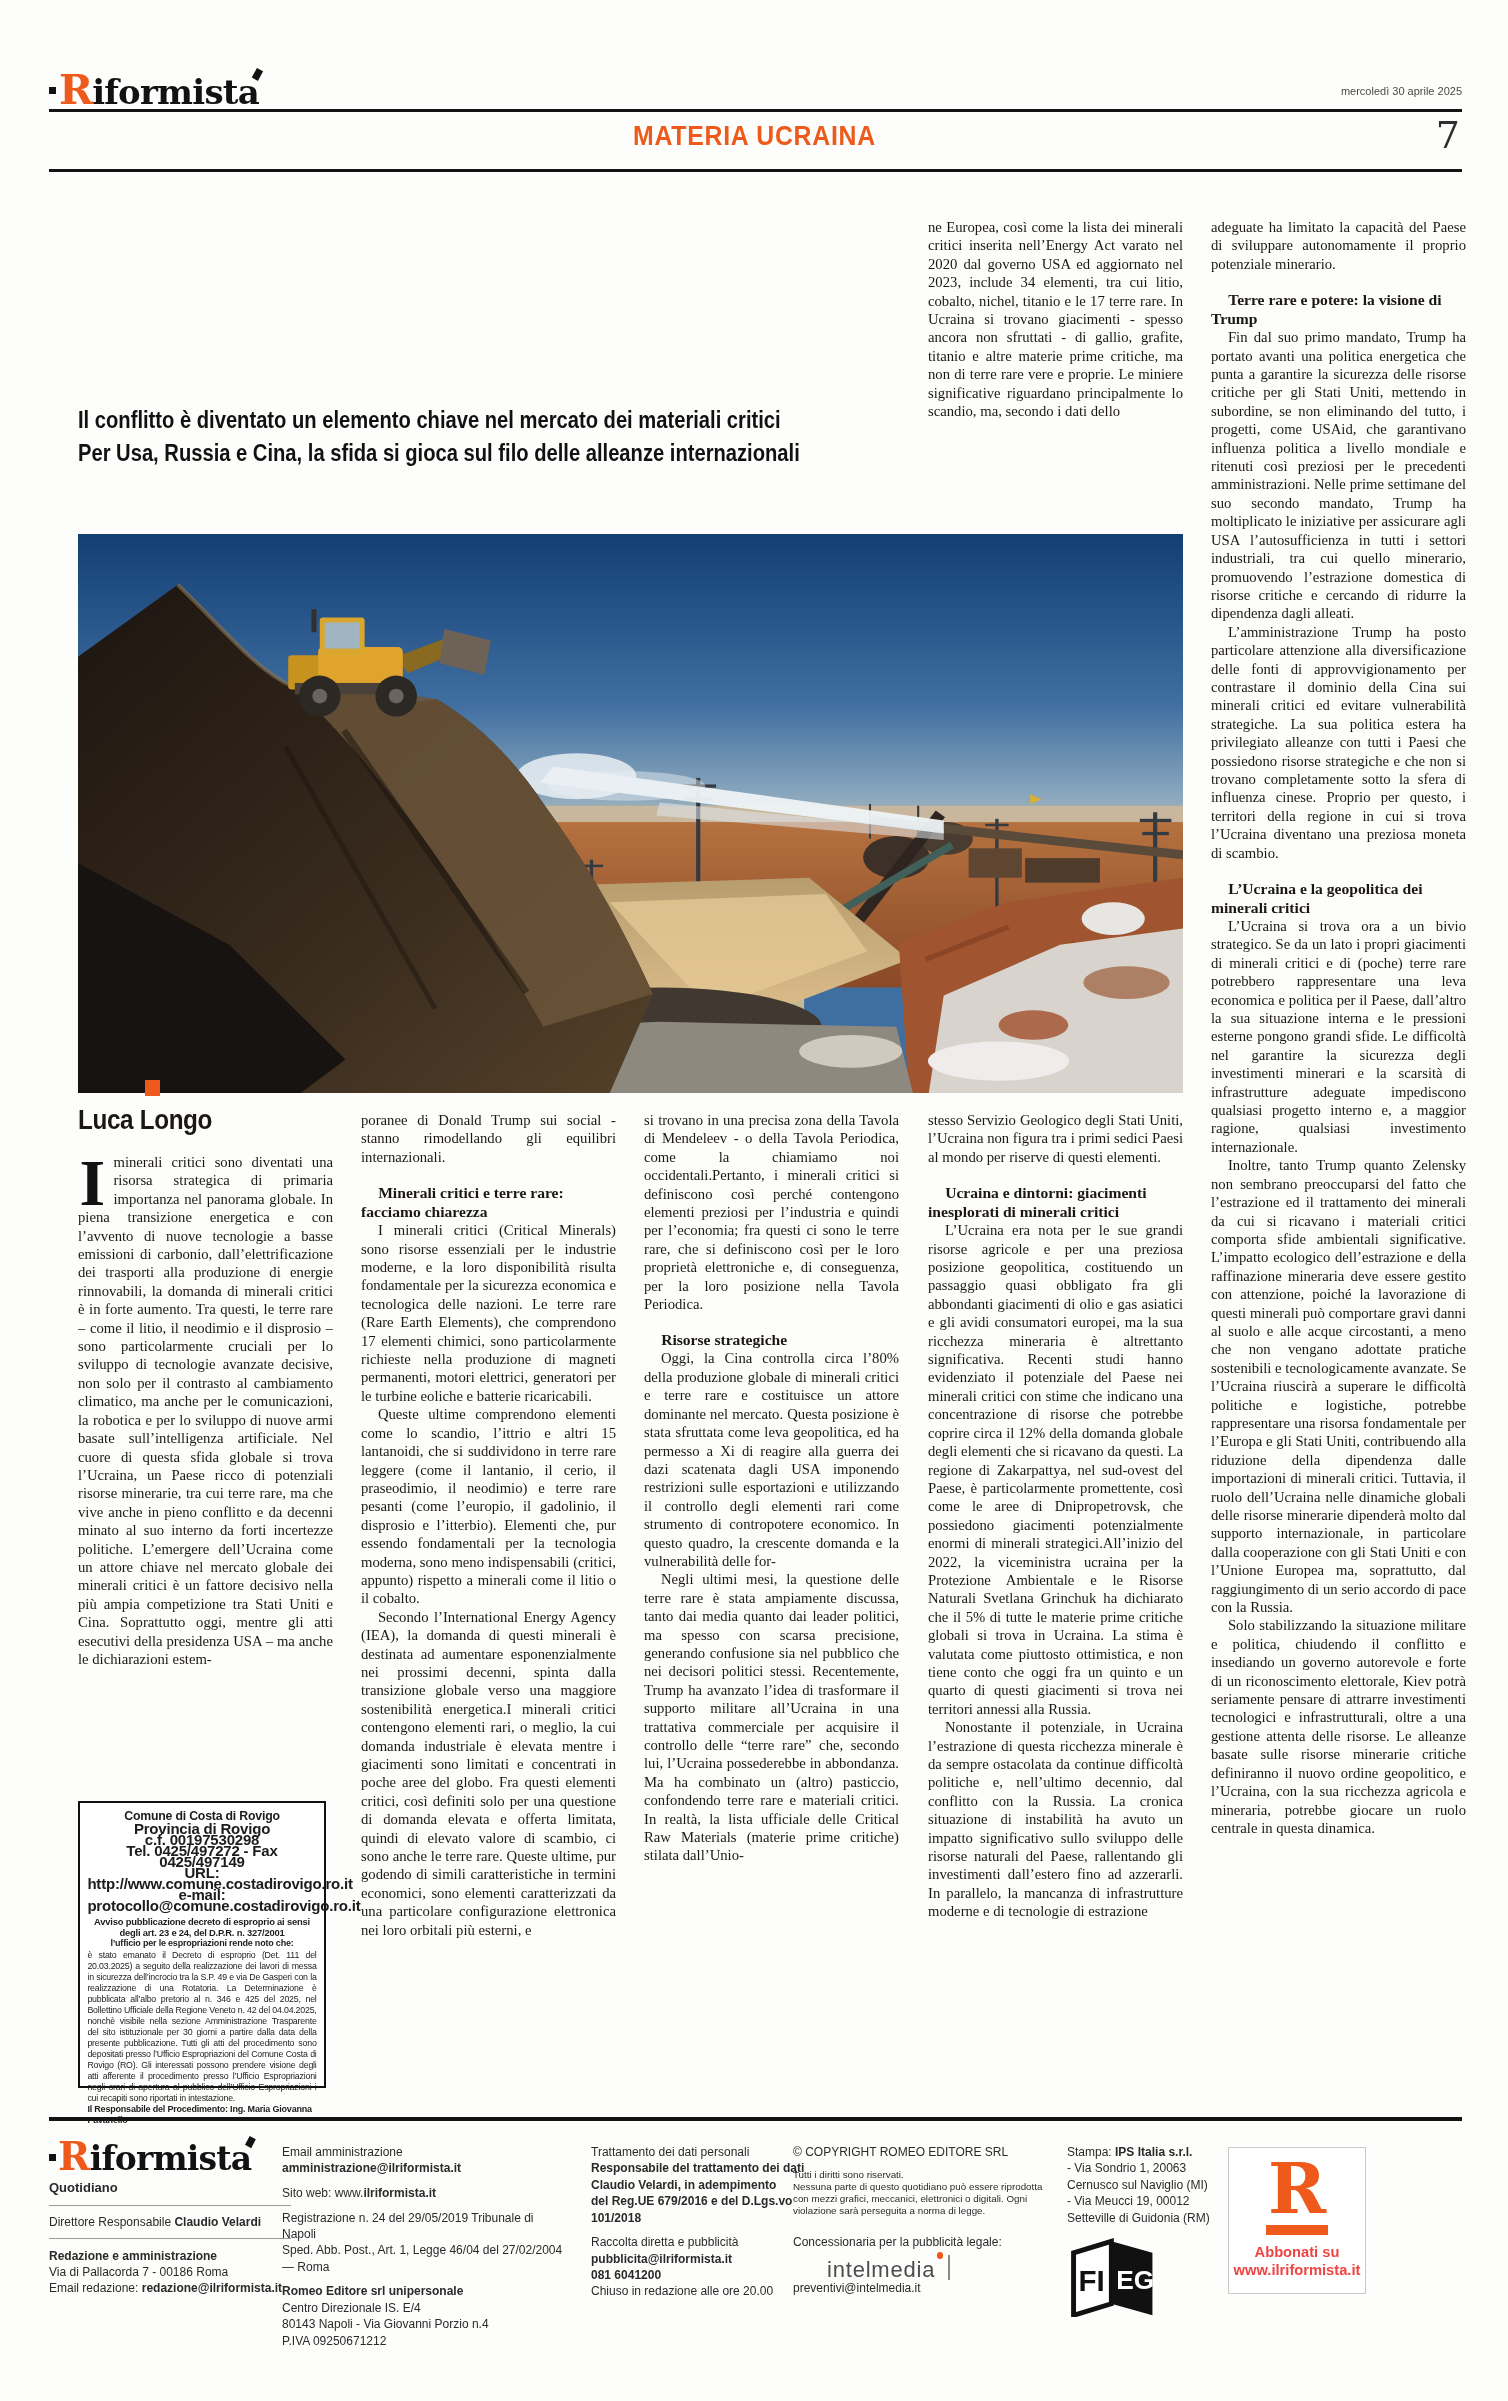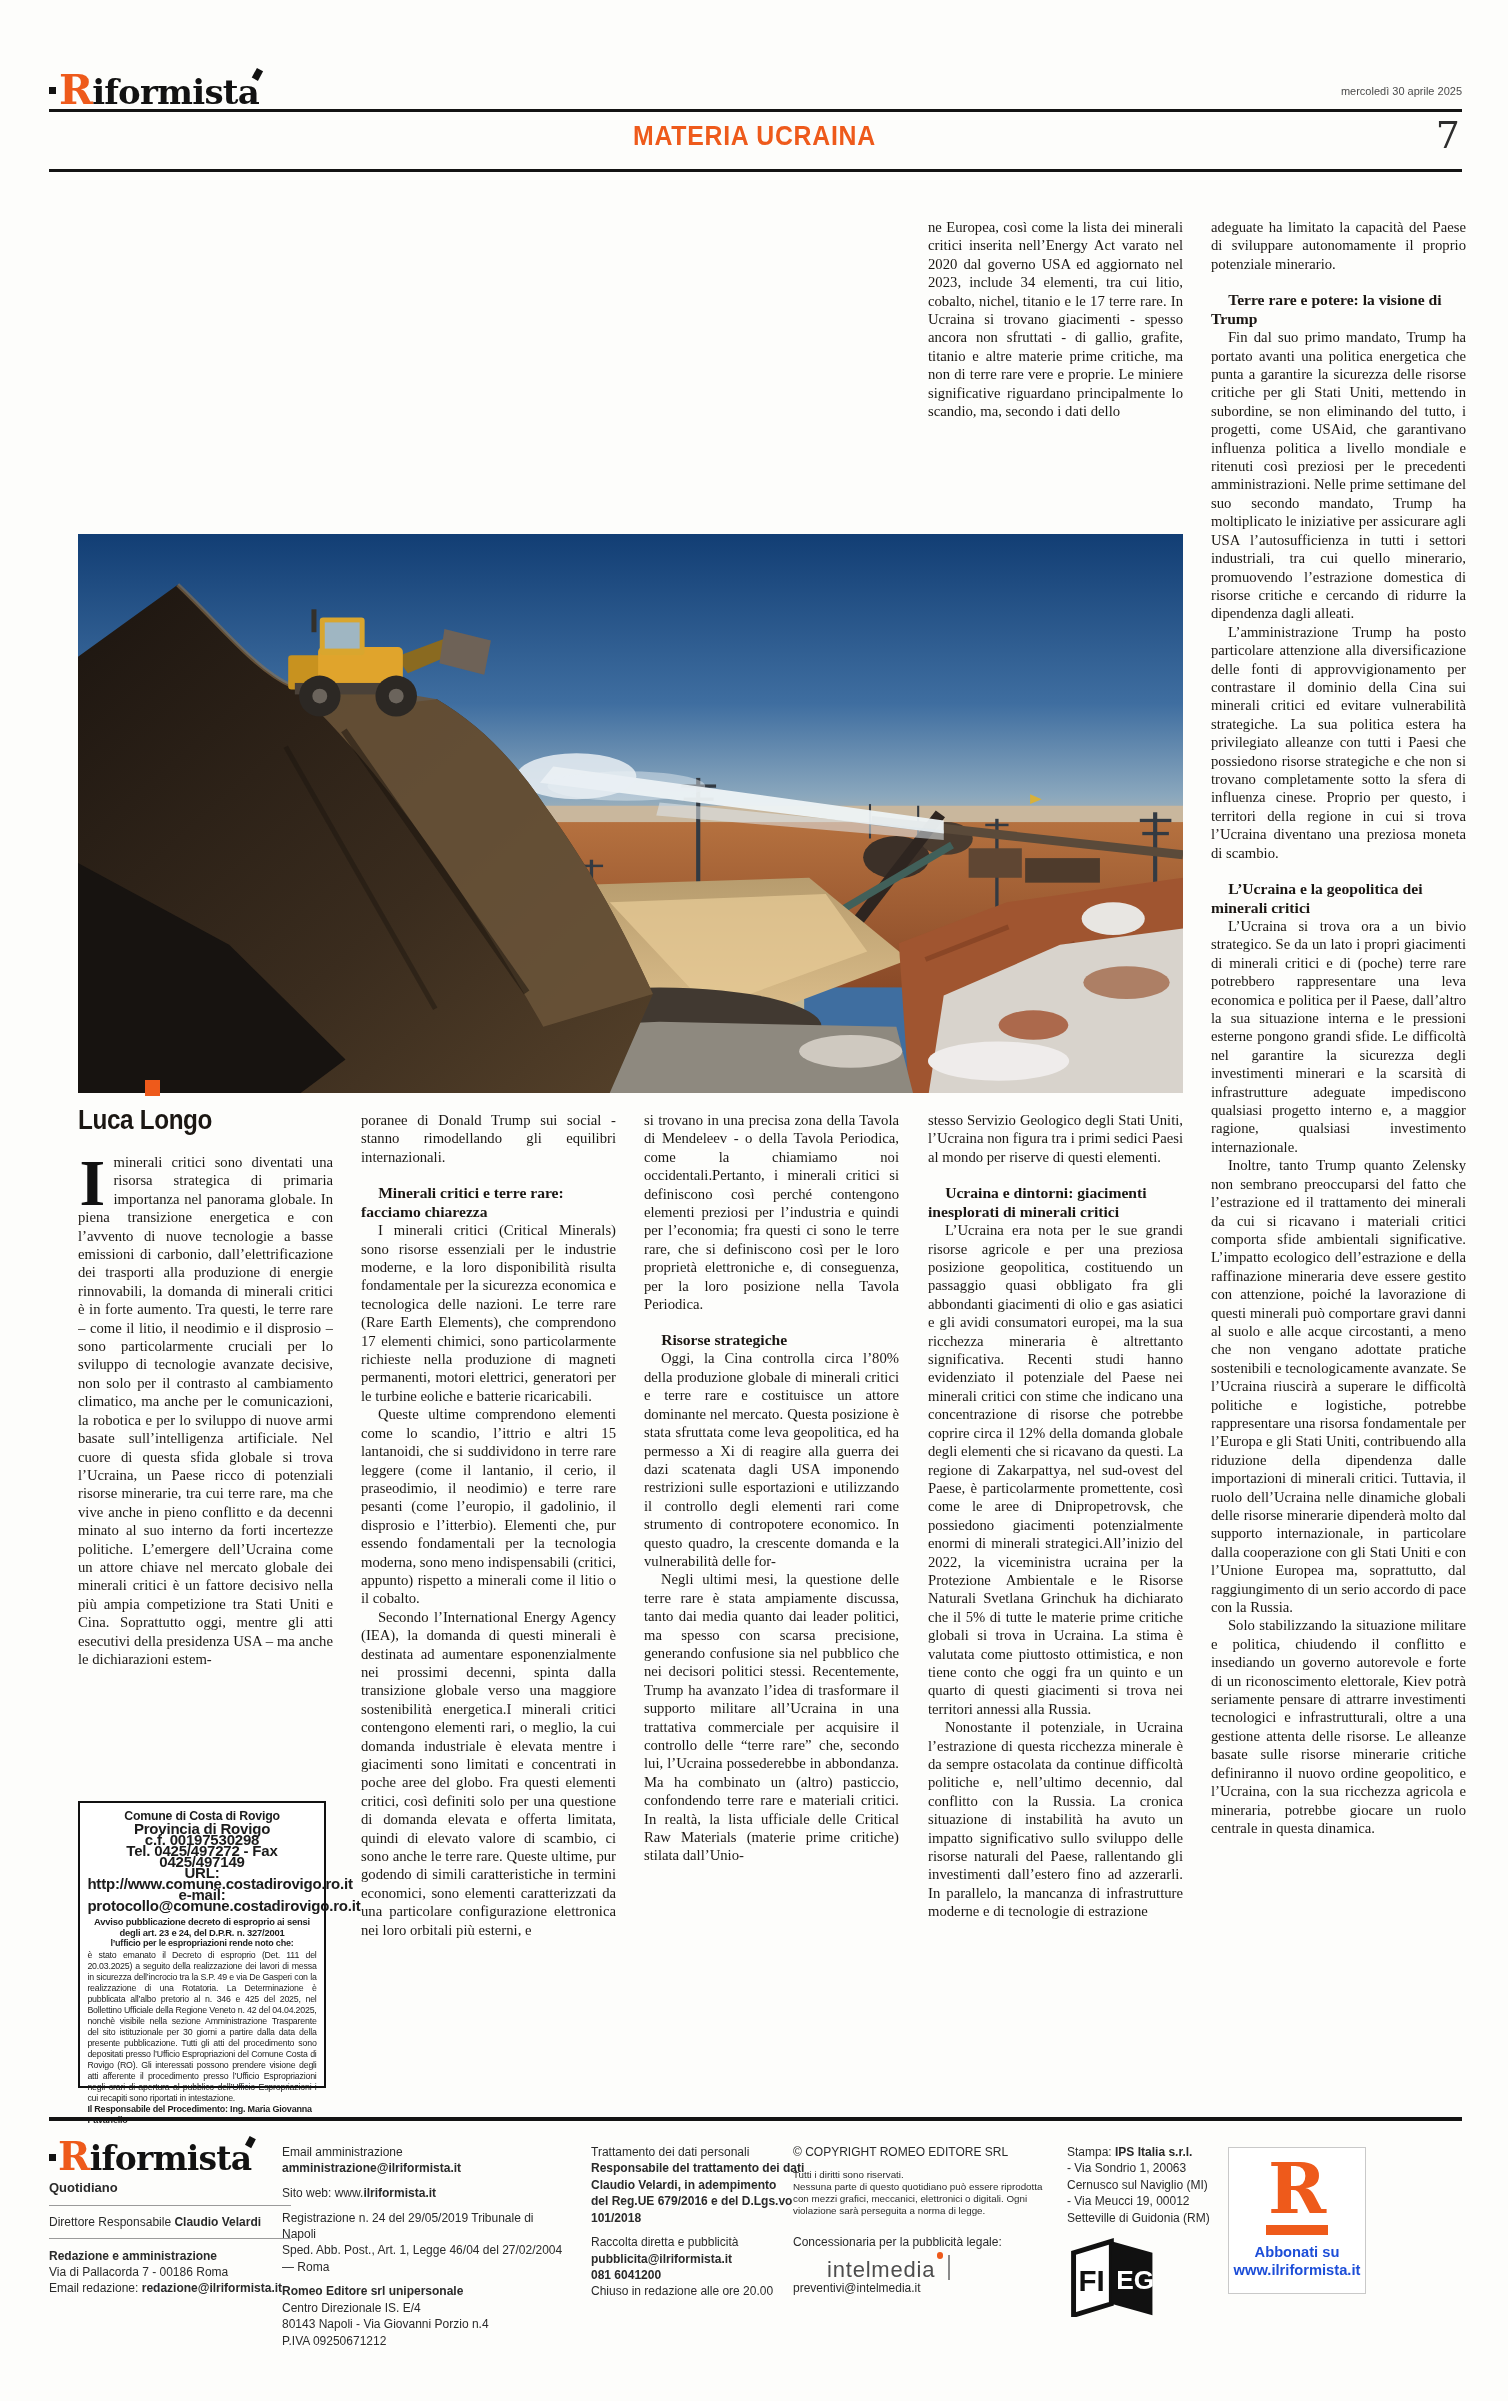--- a/index.html
+++ b/index.html
@@ -74,36 +74,40 @@
   .f-hr { border: 0; border-top: 0.8px solid #9a9a9a; margin: 8.2px 0; }
   .fw { font-weight: 700; }
   .f-gap { height: 8.2px; }
   .f-small { font-size: 9.8px; line-height: 12.3px; }
   .intelmedia { margin-top: 1.6px; font-size: 22px; letter-spacing: 0.8px; color: #4d4d4d; font-weight: 400; margin-left: 34px; }
   .intelmedia .im-dot { display: inline-block; width: 6.6px; height: 6.6px; border-radius: 50%; background: #ee5a1b; vertical-align: 18px; margin-left: 1.6px; }
   .intelmedia .im-bar { display: inline-block; width: 2.5px; height: 24.6px; background: #8a8a8a; margin-left: 4.1px; vertical-align: -3.3px; }
   .fieg { margin-top: 11.5px; }
   .abb-r { font-family: "DejaVu Serif", serif; font-weight: 700; font-size: 70px; line-height: 72px; color: #ee5a1b; }
   .abb-bar { width: 62px; height: 9.8px; background: #ee5a1b; margin: 0 auto 8.2px auto; }
-  .abb-text { font-family: "Liberation Sans", sans-serif; font-weight: 700; font-size: 14.7px; line-height: 18px; color: #1d4ed8; }
+  .abb-text { font-family: "Liberation Sans", sans-serif; font-weight: 700; font-size: 14.7px; line-height: 18px; color: #ef4444; }
 </style>
 </head>
 <body>
 
 <div class="page">
 
   <div class="m-logo">
     <span class="logo-dot"></span><span class="logo-r">R</span><span>iformista</span><span class="logo-flag"></span>
   </div>
   <div class="m-date">mercoledì 30 aprile 2025</div>
   <div class="rule rule-1"></div>
   <div class="section-title">MATERIA UCRAINA</div>
   <div class="page-number">7</div>
   <div class="rule rule-2"></div>
 
+  <div class="deck">
+    <span class="deck-line">Il conflitto è diventato un elemento chiave nel mercato dei materiali critici</span>
+    <span class="deck-line">Per Usa, Russia e Cina, la sfida si gioca sul filo delle alleanze internazionali</span>
+  </div>
 
   <div class="col col4-top">
       <p class="body-p">ne Europea, così come la lista dei minerali critici inserita nell’Energy Act varato nel 2020 dal governo USA ed aggiornato nel 2023, include 34 elementi, tra cui litio, cobalto, nichel, titanio e le 17 terre rare. In Ucraina si trovano giacimenti - spesso ancora non sfruttati - di gallio, grafite, titanio e altre materie prime critiche, ma non di terre rare vere e proprie. Le miniere significative riguardano principalmente lo scandio, ma, secondo i dati dello</p>
     </div>
   <div class="col col5">
       <p class="body-p">adeguate ha limitato la capacità del Paese di sviluppare autonomamente il proprio potenziale minerario.</p>
       <h3 class="sub">Terre rare e potere: la visione di Trump</h3>
       <p class="body-p ind">Fin dal suo primo mandato, Trump ha portato avanti una politica energetica che punta a garantire la sicurezza delle risorse critiche per gli Stati Uniti, mettendo in subordine, se non eliminando del tutto, i progetti, come USAid, che garantivano influenza politica a livello mondiale e ritenuti così preziosi per le precedenti amministrazioni. Nelle prime settimane del suo secondo mandato, Trump ha moltiplicato le iniziative per assicurare agli USA l’autosufficienza in tutti i settori industriali, tra cui quello minerario, promuovendo l’estrazione domestica di risorse critiche e cercando di ridurre la dipendenza dagli alleati.</p>
       <p class="body-p ind">L’amministrazione Trump ha posto particolare attenzione alla diversificazione delle fonti di approvvigionamento per contrastare il dominio della Cina sui minerali critici ed evitare vulnerabilità strategiche. La sua politica estera ha privilegiato alleanze con tutti i Paesi che possiedono risorse strategiche e che non si trovano completamente sotto la sfera di influenza cinese. Proprio per questo, i territori della regione in cui si trova l’Ucraina diventano una preziosa moneta di scambio.</p>
       <h3 class="sub">L’Ucraina e la geopolitica dei minerali critici</h3>

